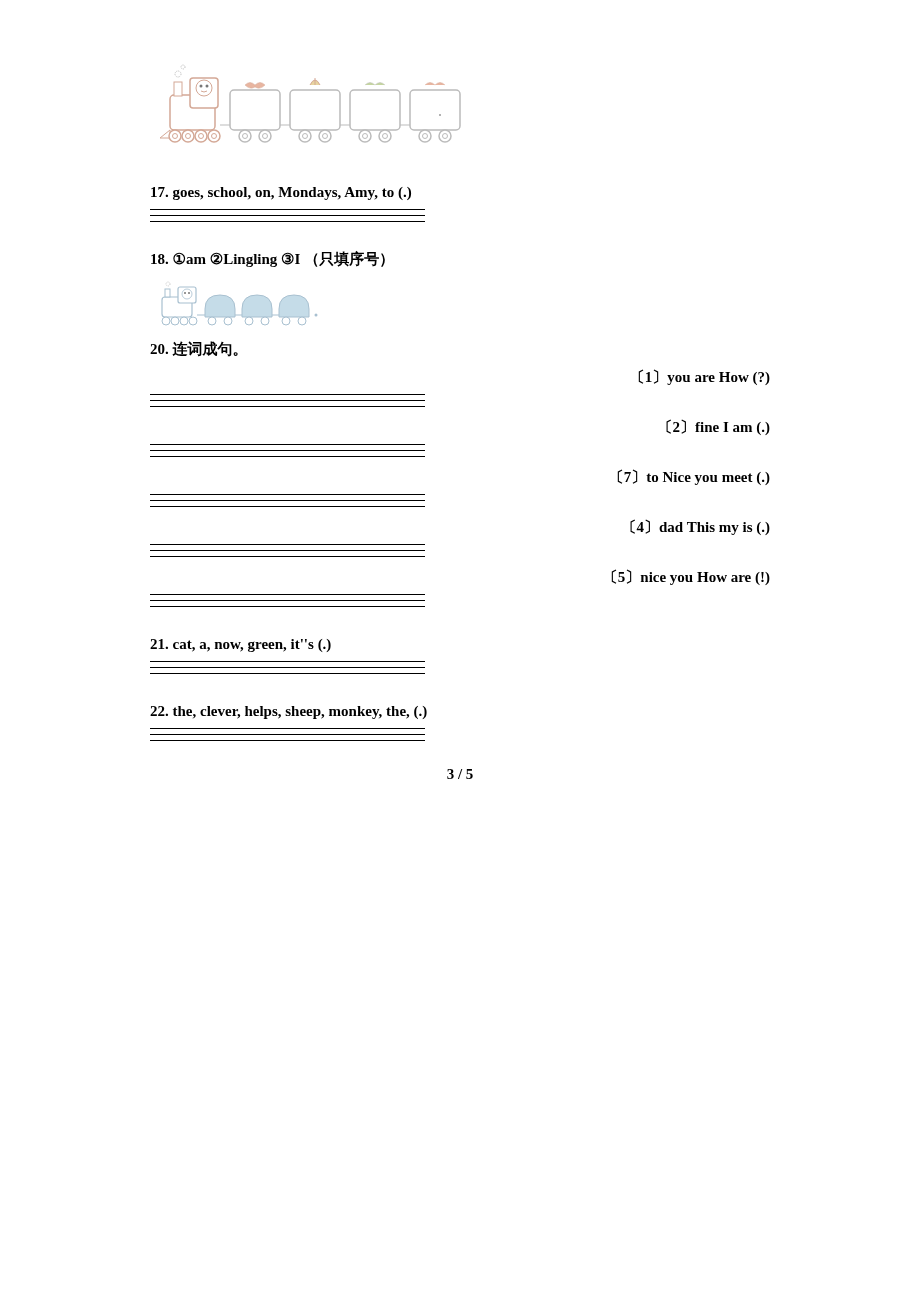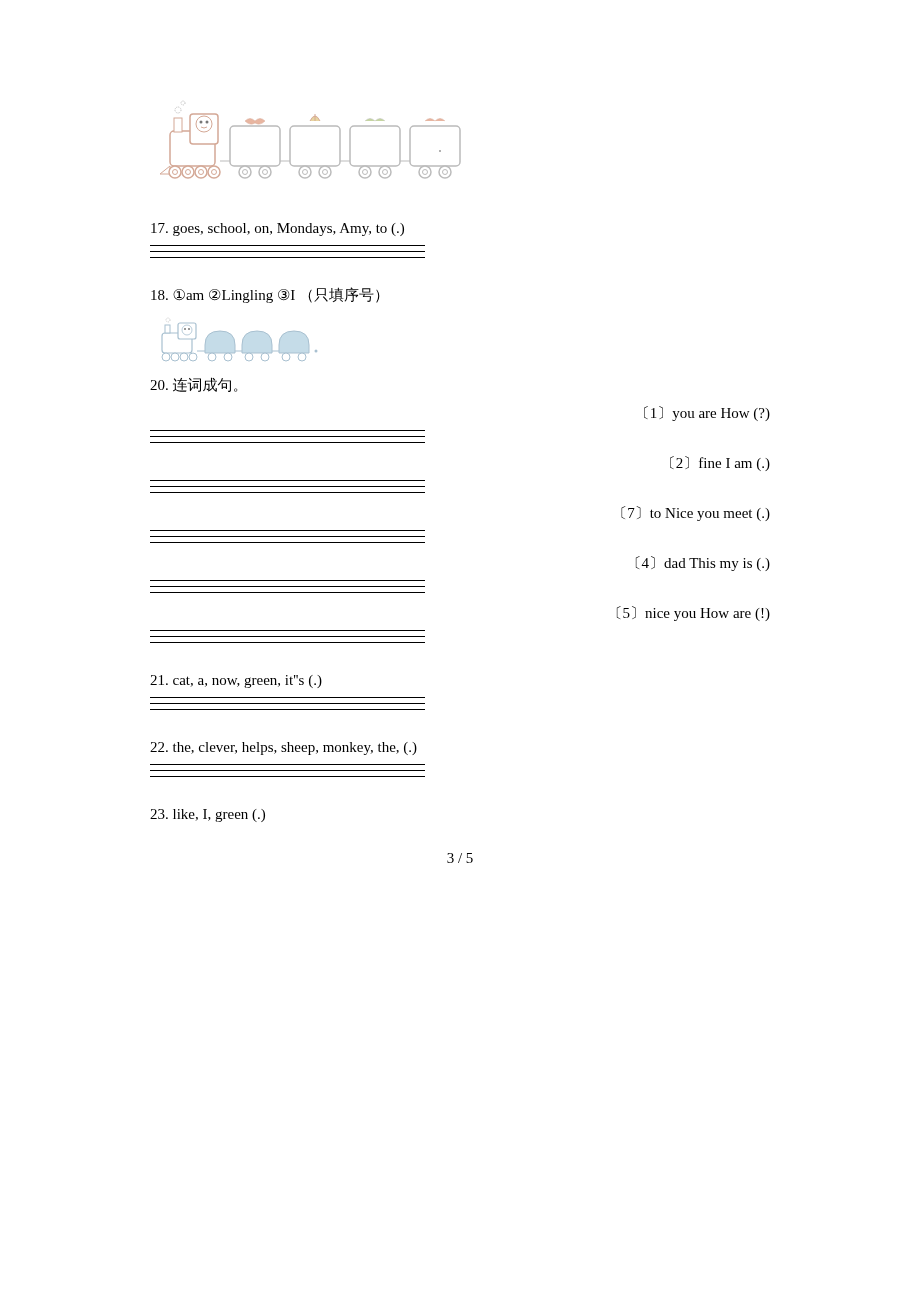--- a/index.html
+++ b/index.html
@@ -3,22 +3,23 @@
   <meta charset="utf-8">
   <style>
     body {
       margin: 0;
       padding: 0;
       font-family: "Times New Roman", serif;
       background: #fff;
       width: 920px;
     }
     .page {
-      padding: 96px 150px 60px 150px;
+      padding: 60px 150px 60px 150px;
       box-sizing: border-box;
+      font-weight: bold;
     }
     .train-large {
       width: 340px;
       height: 90px;
       margin-bottom: 30px;
     }
     .train-small {
       width: 200px;
       height: 50px;
       margin: 8px 0;
@@ -236,19 +237,16 @@
 
   <div class="question">
     <div class="qtext">22. the, clever, helps, sheep, monkey, the, (.)</div>
     <div class="answer-lines">
       <div class="line"></div>
       <div class="line"></div>
       <div class="line"></div>
     </div>
   </div>
 
-  <div class="question">
-    <div class="qtext">23. like,  I,  green (.)</div>
-  </div>
 
   <div class="page-number">3 / 5</div>
 
 </div>
 
 </body></html>

